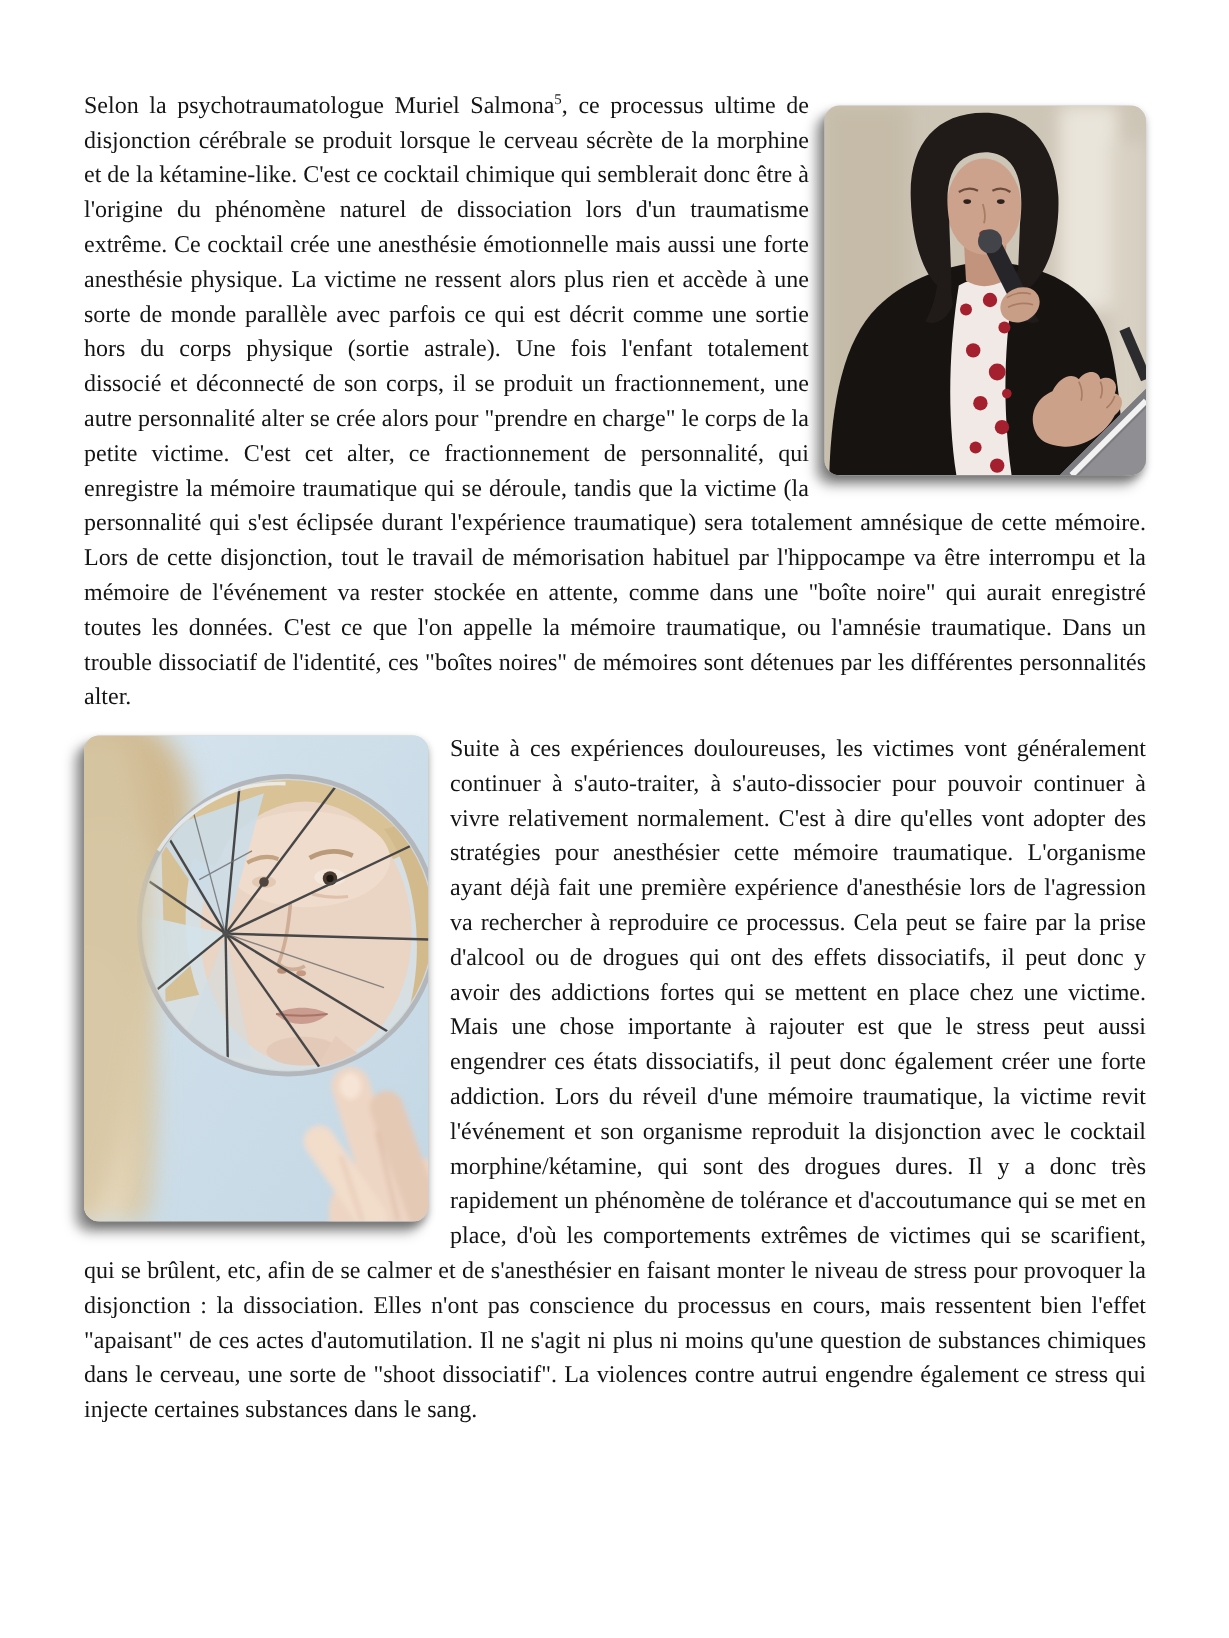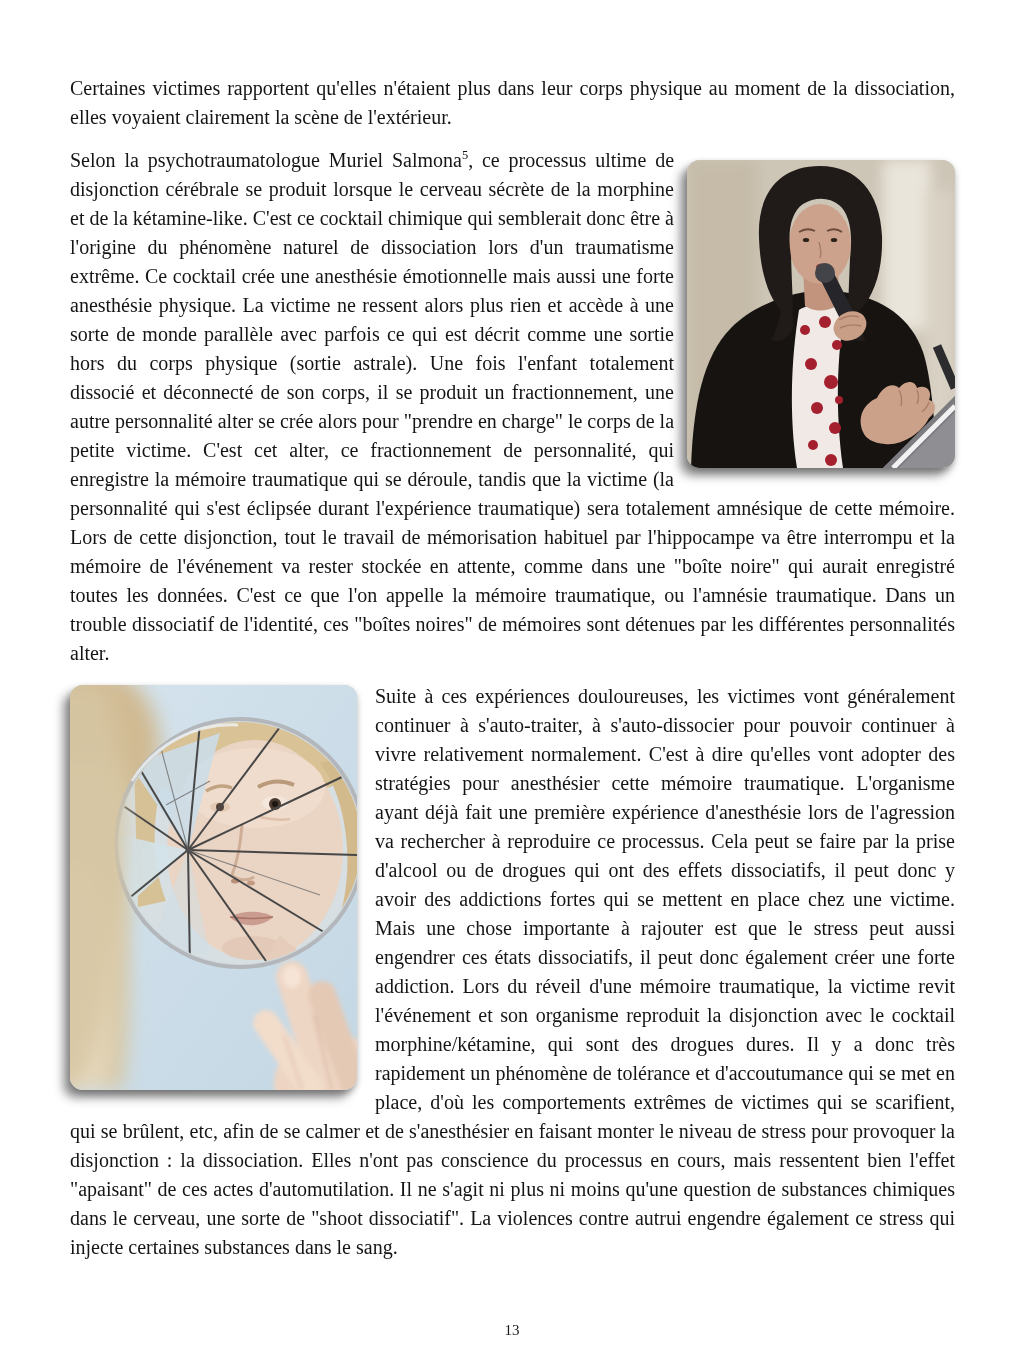--- a/index.html
+++ b/index.html
@@ -48,21 +48,20 @@
     font-size: 15px;
     line-height: 18px;
     color: #1a1a1a;
   }
 </style>
 </head>
 <body>
 
 <div class="page">
 
-  <p class="body-par"><span>Certaines victimes rapportent qu'elles n'étaient plus dans leur corps physique au moment de la dissociation, elles voyaient clairement la scène de l'extérieur.</span></p>
 
   <div class="body-par">
     <span class="photo-frame photo-right">
       <svg viewBox="0 0 268 308" xmlns="http://www.w3.org/2000/svg">
         <defs>
           <filter id="b1" x="-30%" y="-30%" width="160%" height="160%">
               <feGaussianBlur stdDeviation="7"></feGaussianBlur>
             </filter>
         </defs>
         <rect width="268" height="308" fill="#cdc5b6"></rect>
@@ -192,14 +191,13 @@
           <path d="M214 350 L232 405" stroke="#dcbda8" stroke-width="2" opacity="0.8"></path>
         </g>
         <g filter="url(#b2)">
           <path d="M36 0 C64 90 62 210 34 330 C26 364 14 392 2 405 L-42 405 L-42 0 Z" fill="#d6c5a2" opacity="0.85"></path>
         </g>
       </svg>
     </span>
     <span>Suite à ces expériences douloureuses, les victimes vont généralement continuer à s'auto-traiter, à s'auto-dissocier pour pouvoir continuer à vivre relativement normalement. C'est à dire qu'elles vont adopter des stratégies pour anesthésier cette mémoire traumatique. L'organisme ayant déjà fait une première expérience d'anesthésie lors de l'agression va rechercher à reproduire ce processus. Cela peut se faire par la prise d'alcool ou de drogues qui ont des effets dissociatifs, il peut donc y avoir des addictions fortes qui se mettent en place chez une victime. Mais une chose importante à rajouter est que le stress peut aussi engendrer ces états dissociatifs, il peut donc également créer une forte addiction. Lors du réveil d'une mémoire traumatique, la victime revit l'événement et son organisme reproduit la disjonction avec le cocktail morphine/kétamine, qui sont des drogues dures. Il y a donc très rapidement un phénomène de tolérance et d'accoutumance qui se met en place, d'où les comportements extrêmes de victimes qui se scarifient, qui se brûlent, etc, afin de se calmer et de s'anesthésier en faisant monter le niveau de stress pour provoquer la disjonction : la dissociation. Elles n'ont pas conscience du processus en cours, mais ressentent bien l'effet "apaisant" de ces actes d'automutilation. Il ne s'agit ni plus ni moins qu'une question de substances chimiques dans le cerveau, une sorte de "</span><span class="ital">shoot dissociatif</span><span>". La violences contre autrui engendre également ce stress qui injecte certaines substances dans le sang.</span>
   </div>
 
-  <div class="page-footer">13</div>
 </div>
 
 </body></html>

